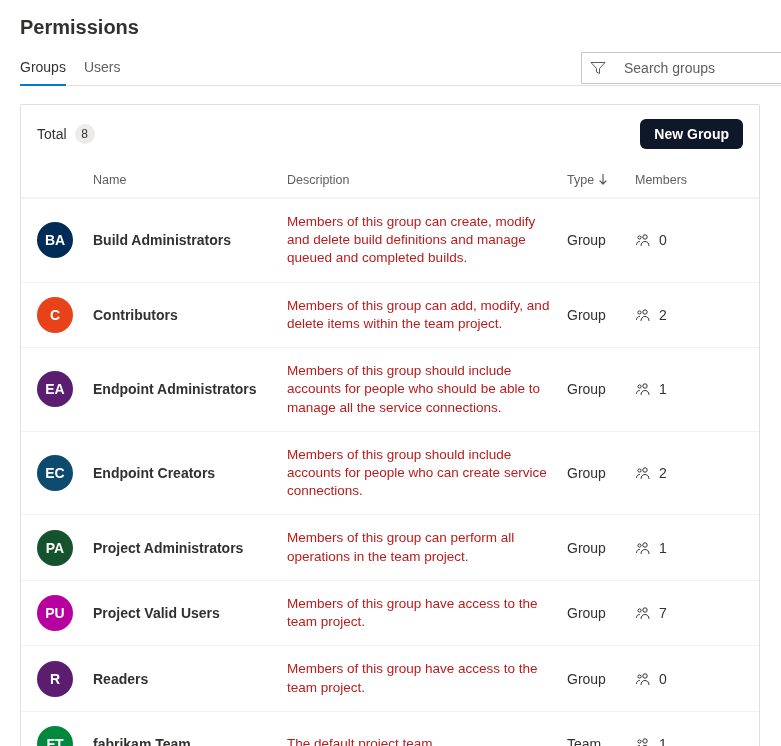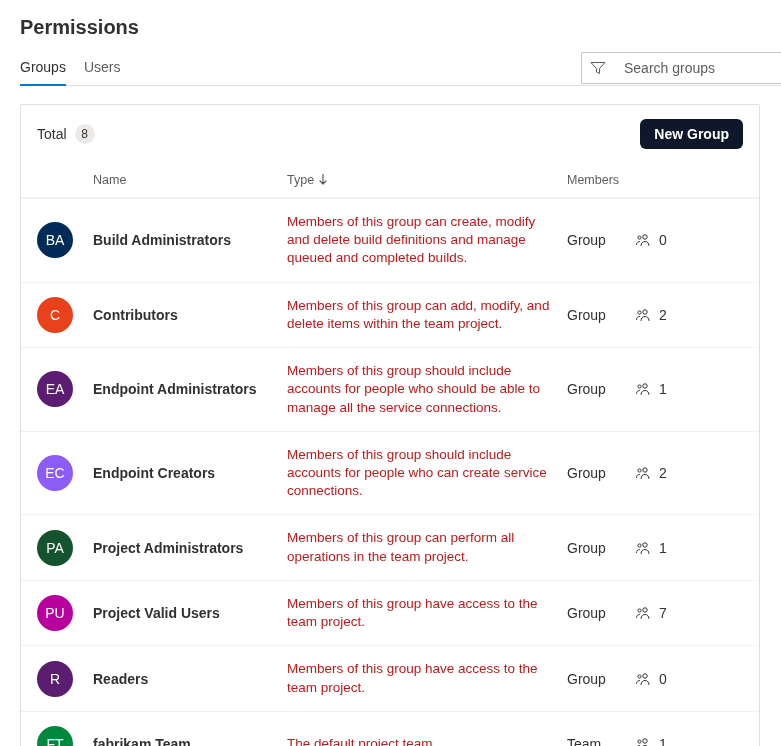--- a/index.html
+++ b/index.html
@@ -127,21 +127,21 @@
     padding-top: 14px;
     padding-bottom: 14px;
   }
   .row:first-of-type { border-top: 1px solid #f3f2f1; }
   .avatar {
     width: 36px; height: 36px;
     border-radius: 50%;
     display: flex; align-items: center; justify-content: center;
     color: #fff;
     font-size: 14px;
-    font-weight: 400;
+    font-weight: 700;
   }
   .name { font-weight: 600; font-size: 14px; }
   .desc { font-size: 13.5px; color: #b91c1c; line-height: 1.35; padding-right: 8px;}
   .type { font-size: 14px; }
   .members { display: flex; align-items: center; gap: 8px; font-size: 14px; }
   .members svg { flex-shrink: 0; }
 </style>
 </head>
 <body>
 
@@ -168,20 +168,21 @@
       <div class="total-wrap">
         <span>Total</span>
         <span class="badge">8</span>
       </div>
       <button class="btn-primary">New Group</button>
     </div>
 
     <div class="thead">
       <div></div>
       <div>Name</div>
+      <div>Description</div>
       <div class="col-type">
         <span>Type</span>
         <svg width="10" height="12" viewBox="0 0 10 12">
           <path d="M5 0 V10 M5 10 L2 7 M5 10 L8 7" stroke="#605e5c" stroke-width="1.2" fill="none" stroke-linecap="round"></path>
         </svg>
       </div>
       <div>Members</div>
     </div>
 
     <div id="rows">
@@ -231,21 +232,21 @@
       <circle cx="10" cy="5" r="2.2" stroke="#323130" stroke-width="1" fill="none"></circle>
       <path d="M6 13.5 c0-2.4 1.8-4 4-4 s4 1.6 4 4" stroke="#323130" stroke-width="1" fill="none" stroke-linecap="round"></path>
       <circle cx="4.5" cy="5.5" r="1.6" stroke="#323130" stroke-width="1" fill="none"></circle>
       <path d="M1.5 12.5 c0-1.8 1.3-3 3-3" stroke="#323130" stroke-width="1" fill="none" stroke-linecap="round"></path>
     </svg>
     <span>1</span>
           </div>
         </div>
         <div class="row">
           <div>
-            <div class="avatar" style="background: #8b5cf6;">EC</div>
+            <div class="avatar" style="background: #0c4a6e;">EC</div>
           </div>
           <div class="name">Endpoint Creators</div>
           <div class="desc">Members of this group should include accounts for people who can create service connections.</div>
           <div class="type">Group</div>
           <div class="members">
     <svg width="16" height="16" viewBox="0 0 16 16" fill="none">
       <circle cx="10" cy="5" r="2.2" stroke="#323130" stroke-width="1" fill="none"></circle>
       <path d="M6 13.5 c0-2.4 1.8-4 4-4 s4 1.6 4 4" stroke="#323130" stroke-width="1" fill="none" stroke-linecap="round"></path>
       <circle cx="4.5" cy="5.5" r="1.6" stroke="#323130" stroke-width="1" fill="none"></circle>
       <path d="M1.5 12.5 c0-1.8 1.3-3 3-3" stroke="#323130" stroke-width="1" fill="none" stroke-linecap="round"></path>

